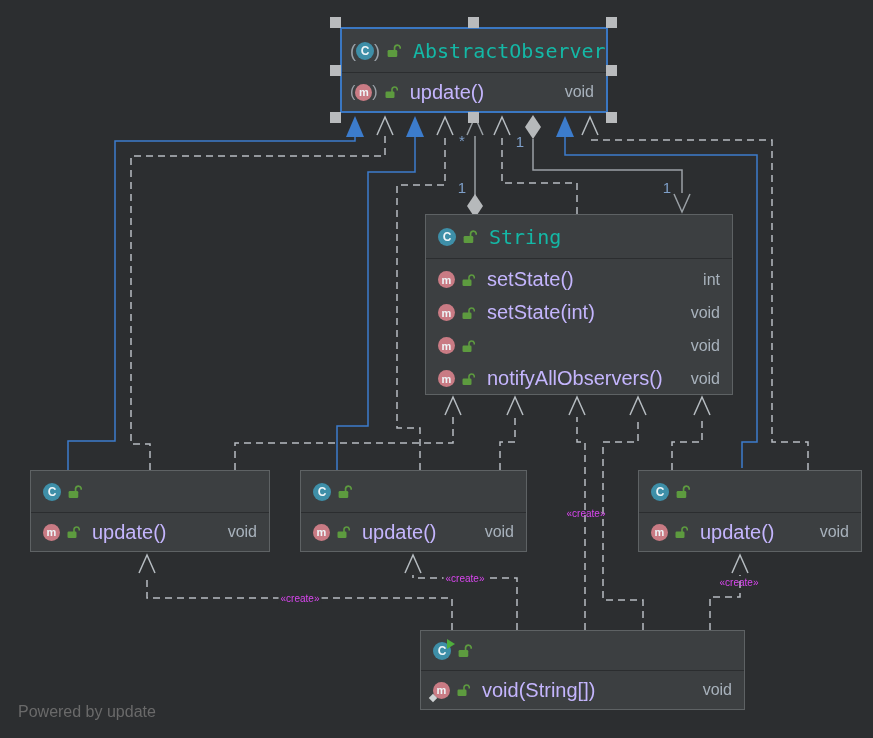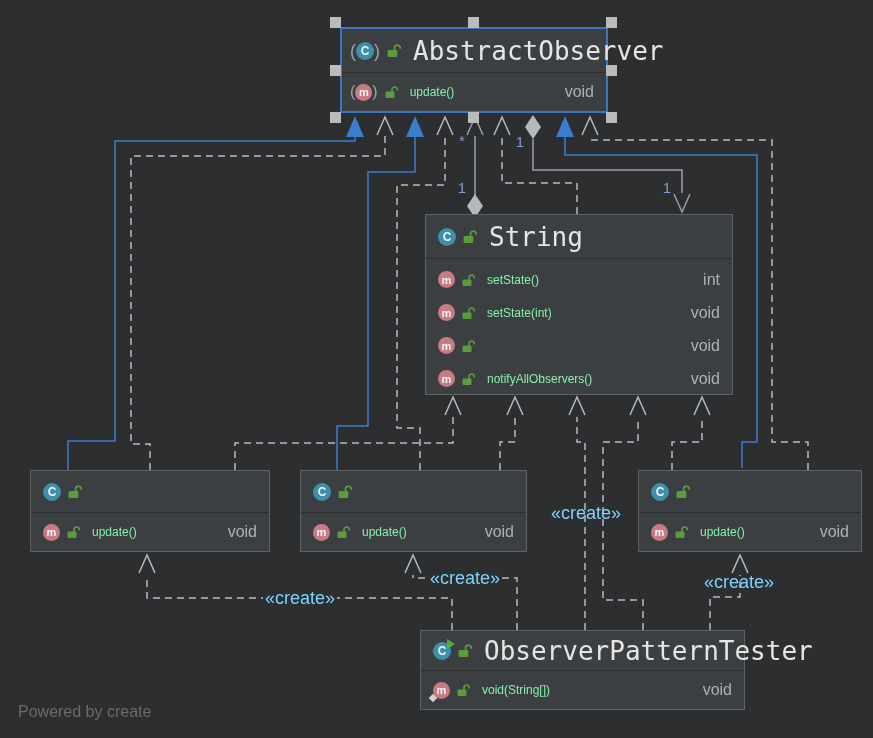--- a/index.html
+++ b/index.html
@@ -14,36 +14,36 @@
   .chev{fill:none;stroke:#b6bcc1;stroke-width:1.5px;}
   .chevsolid{fill:none;stroke:#9aa0a5;stroke-width:1.5px;}
   .diamond{fill:#b6b9bb;stroke:none;}
 
   .node{position:absolute;background:#3c3f41;border:1px solid #5e6264;box-sizing:border-box;z-index:2;}
   .node.selected{border:2px solid #3a77c2;}
   .hdr{display:flex;align-items:center;padding-left:12px;border-bottom:1px solid #2b2d2f;box-sizing:border-box;}
   .hdr.tight{padding-left:8px;}
   .row{display:flex;align-items:center;padding-left:12px;padding-right:12px;box-sizing:border-box;}
   .row.tight{padding-left:8px;}
-  .title{color:#e5e5e5;font-family:"DejaVu Sans Mono",monospace;font-size:26px;white-space:nowrap;margin-left:12px;}
-  .mname{color:#86efac;font-size:12px;white-space:nowrap;margin-left:12px;}
+  .title{color:#14b8a6;font-family:"DejaVu Sans Mono",monospace;font-size:20px;white-space:nowrap;margin-left:12px;}
+  .mname{color:#c4b5fd;font-size:20px;white-space:nowrap;margin-left:12px;}
   .mtype{color:#a8b2bc;font-size:16px;margin-left:auto;}
   .circ{display:inline-flex;align-items:center;justify-content:center;width:18px;height:18px;
         border-radius:50%;color:#eef5f8;font-size:12px;font-weight:bold;flex:none;position:relative;}
   .ccirc{background:#3e8fa8;}
   .mcirc{background:#c97b84;width:17px;height:17px;font-size:11px;}
   .paren{color:#9aa1a8;font-size:18px;flex:none;line-height:1;}
   .lockwrap{margin-left:6px;flex:none;display:inline-flex;}
   .runbadge{position:absolute;right:-4px;top:-3px;width:0;height:0;
             border-left:8px solid #4fae3d;border-top:5px solid transparent;border-bottom:5px solid transparent;}
   .staticbadge{position:absolute;left:-3px;bottom:-2px;width:6px;height:6px;background:#cfd2d4;
                transform:rotate(45deg);}
   .handle{position:absolute;width:11px;height:11px;background:#b9bbbd;z-index:4;}
   .elabel{position:absolute;transform:translate(-50%,-50%);z-index:3;white-space:nowrap;}
-  .create-label{color:#7dd3fc;font-size:18px;}
+  .create-label{color:#d946ef;font-size:10px;}
   .withbg{background:#2c2e30;padding:0 2px;}
   .mult{color:#7e9fc9;font-size:15px;}
   .powered{position:absolute;left:18px;top:703px;color:#6a6a6a;font-size:16px;z-index:3;}
 </style>
 </head>
 <body>
 
 <div id="canvas">
 
   <svg class="edges" width="873" height="738">
@@ -286,21 +286,20 @@
 
   <div class="node" style="left:420px;top:630px;width:325px;height:80px;">
     <div class="hdr" style="height:40px;">
       <span class="circ ccirc">C<i class="runbadge"></i></span>
       <span class="lockwrap">
         <svg width="15" height="15" viewBox="0 0 14 14">
             <rect x="1.5" y="6.5" width="9" height="6.5" rx="1.2" fill="#5d9b3f"></rect>
             <path d="M8 7 V4.2 A2.7 2.7 0 0 1 13.3 4.2 V5.4" stroke="#5d9b3f" stroke-width="1.6" fill="none"></path>
           </svg>
       </span>
-      <span class="title">ObserverPatternTester</span>
     </div>
     <div class="row" style="height:38px;">
       <span class="circ mcirc">m<i class="staticbadge"></i></span>
       <span class="lockwrap">
         <svg width="14" height="14" viewBox="0 0 14 14">
             <rect x="1.5" y="6.5" width="9" height="6.5" rx="1.2" fill="#5d9b3f"></rect>
             <path d="M8 7 V4.2 A2.7 2.7 0 0 1 13.3 4.2 V5.4" stroke="#5d9b3f" stroke-width="1.6" fill="none"></path>
           </svg>
       </span>
       <span class="mname">void(String[])</span>
@@ -311,14 +310,14 @@
   <span class="elabel mult" style="left:462px;top:140px;">*</span>
   <span class="elabel mult" style="left:462px;top:187px;">1</span>
   <span class="elabel mult" style="left:520px;top:141px;">1</span>
   <span class="elabel mult" style="left:667px;top:187px;">1</span>
 
   <span class="elabel create-label withbg" style="left:300px;top:598px;">«create»</span>
   <span class="elabel create-label withbg" style="left:465px;top:578px;">«create»</span>
   <span class="elabel create-label" style="left:586px;top:513px;">«create»</span>
   <span class="elabel create-label" style="left:739px;top:582px;">«create»</span>
 
-  <span class="powered">Powered by create</span>
+  <span class="powered">Powered by update</span>
 </div>
 
 </body></html>

